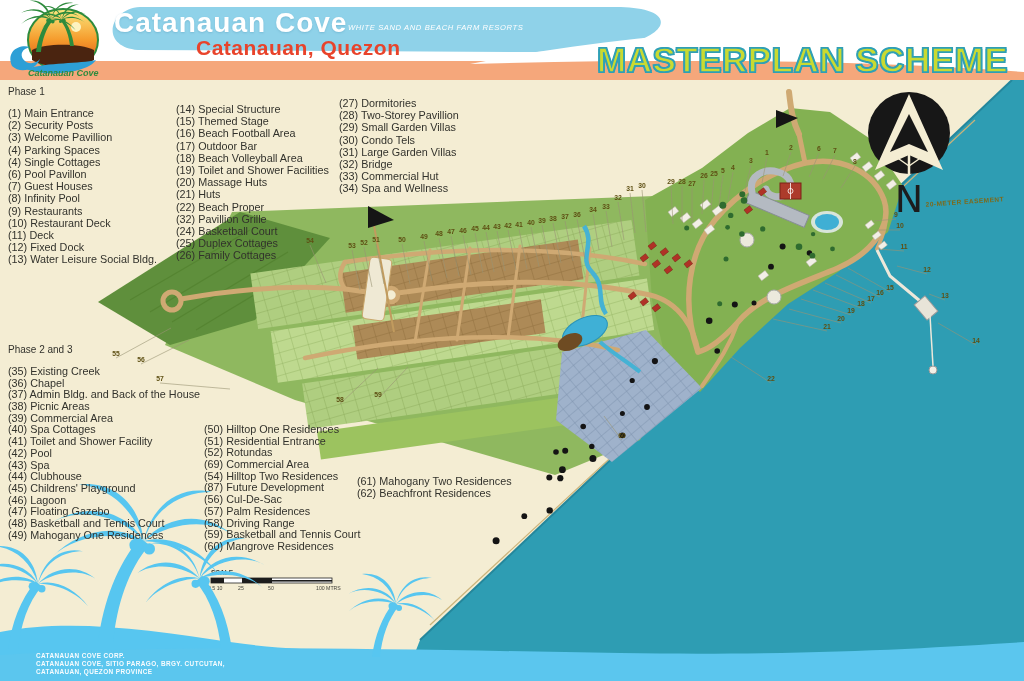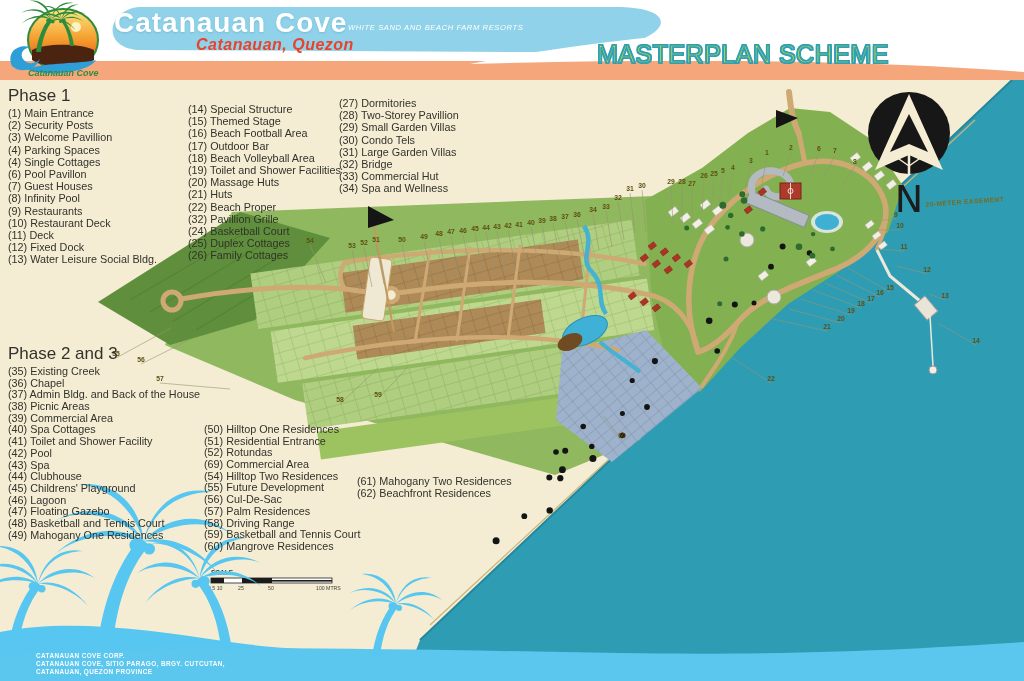--- a/index.html
+++ b/index.html
@@ -3,30 +3,30 @@
 <meta charset="utf-8">
 <style>
   html,body{margin:0;padding:0;background:#888;}
   .stage{position:relative;width:1024px;height:681px;overflow:hidden;background:var(--sand,#F4EDD3);
          font-family:"Liberation Sans",sans-serif;}
   .stage svg{position:absolute;left:0;top:0;}
   .abs{position:absolute;white-space:nowrap;}
   .resort-name{left:114px;top:7px;font-size:28px;font-weight:bold;color:#fff;letter-spacing:1px;
     text-shadow:0 1px 2px rgba(90,160,190,.45);}
   .tagline{left:348px;top:23px;font-size:7.6px;font-style:italic;font-weight:normal;color:#fff;letter-spacing:.6px;}
-  .location{left:196px;top:36px;font-size:16px;font-weight:bold;color:var(--location-red,#E8432B);letter-spacing:.5px;font-style:italic;}
-  .plan-title{left:597px;top:40px;font-size:25px;font-weight:normal;letter-spacing:.5px;
+  .location{left:196px;top:36px;font-size:21px;font-weight:bold;color:var(--location-red,#E8432B);letter-spacing:.5px;}
+  .plan-title{left:597px;top:40px;font-size:35px;font-weight:bold;letter-spacing:.5px;
     color:var(--title-fill,#C9DA31);
     -webkit-text-stroke:1.5px var(--title-stroke,#2FA0B6);
     text-shadow:-1px -1px 0 var(--title-stroke,#2FA0B6),1px -1px 0 var(--title-stroke,#2FA0B6),
                 -1px 1px 0 var(--title-stroke,#2FA0B6),1px 1px 0 var(--title-stroke,#2FA0B6);}
   .lg{position:absolute;color:var(--legend-text,#32322C);font-size:10.8px;}
   .lg div{line-height:12.2px;height:12.2px;}
   .lg.tight div{line-height:11.7px;height:11.7px;}
-  .ph-title{position:absolute;color:var(--legend-text,#32322C);font-size:17px;}
+  .ph-title{position:absolute;color:var(--legend-text,#32322C);font-size:10px;}
   .corp{left:36px;top:652px;color:#F8FCFE;font-size:6.4px;font-weight:bold;letter-spacing:.4px;line-height:8px;}
 </style>
 </head>
 <body>
 
 <div class="stage">
 
 <svg width="1024" height="681" viewBox="0 0 1024 681">
   <defs>
     <linearGradient id="sunset" x1="0" y1="0" x2="0" y2="1">
@@ -399,21 +399,21 @@
       <div>(4) Single Cottages</div>
       <div>(6) Pool Pavillon</div>
       <div>(7) Guest Houses</div>
       <div>(8) Infinity Pool</div>
       <div>(9) Restaurants</div>
       <div>(10) Restaurant Deck</div>
       <div>(11) Deck</div>
       <div>(12) Fixed Dock</div>
       <div>(13) Water Leisure Social Bldg.</div>
     </div>
-<div class="lg" style="left:188px;top:103px">
+<div class="lg" style="left:176px;top:103px">
       <div>(14) Special Structure</div>
       <div>(15) Themed Stage</div>
       <div>(16) Beach Football Area</div>
       <div>(17) Outdoor Bar</div>
       <div>(18) Beach Volleyball Area</div>
       <div>(19) Toilet and Shower Facilities</div>
       <div>(20) Massage Huts</div>
       <div>(21) Huts</div>
       <div>(22) Beach Proper</div>
       <div>(32) Pavillion Grille</div>
@@ -449,21 +449,21 @@
       <div>(47) Floating Gazebo</div>
       <div>(48) Basketball and Tennis Court</div>
       <div>(49) Mahogany One Residences</div>
     </div>
 <div class="lg tight" style="left:204px;top:424px">
       <div>(50) Hilltop One Residences</div>
       <div>(51) Residential Entrance</div>
       <div>(52) Rotundas</div>
       <div>(69) Commercial Area</div>
       <div>(54) Hilltop Two Residences</div>
-      <div>(55) Future Development</div>
+      <div>(87) Future Development</div>
       <div>(56) Cul-De-Sac</div>
       <div>(57) Palm Residences</div>
       <div>(58) Driving Range</div>
       <div>(59) Basketball and Tennis Court</div>
       <div>(60) Mangrove Residences</div>
     </div>
 <div class="lg tight" style="left:357px;top:476px">
       <div>(61) Mahogany Two Residences</div>
       <div>(62) Beachfront Residences</div>
     </div>

